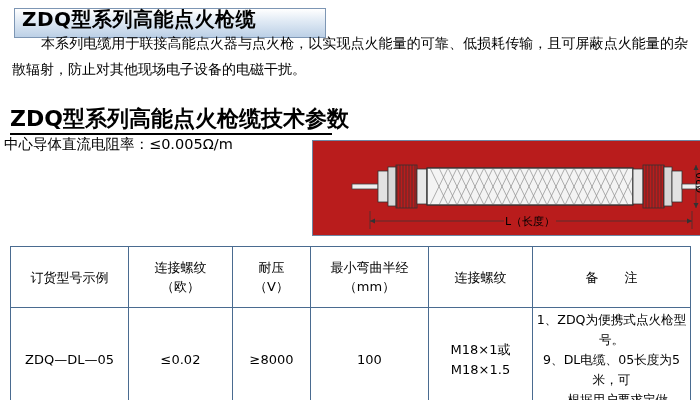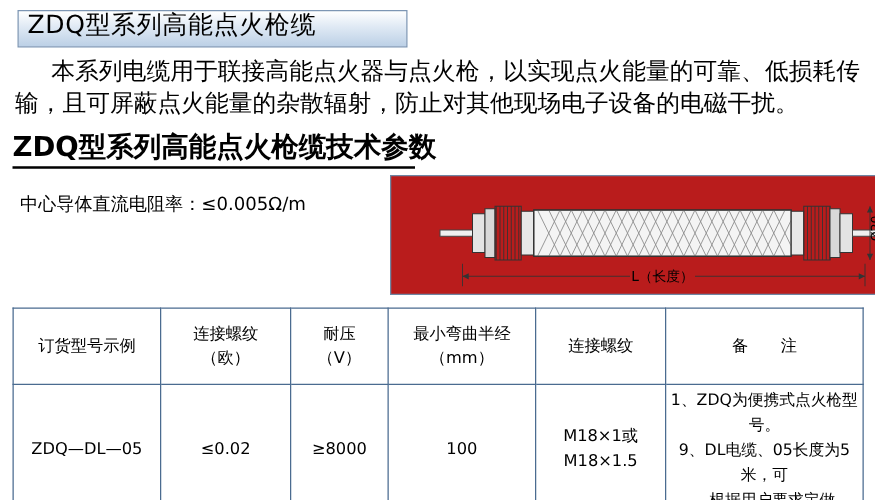--- a/index.html
+++ b/index.html
@@ -30,34 +30,34 @@
     height: 30px;
     background: linear-gradient(to bottom, #ffffff 0%, #dfe9f4 45%, #bcd0e6 100%);
     border: 1px solid #7d96b4;
     box-sizing: border-box;
   }
   .title-text {
     position: absolute;
     left: 22px;
     top: 9px;
     font-size: 20px;
-    font-weight: normal;
+    font-weight: bold;
     letter-spacing: 0.5px;
     line-height: 20px;
     white-space: nowrap;
     color: #000;
   }
 
   
   .intro {
     position: absolute;
     left: 12px;
-    top: 44px;
+    top: 30px;
     width: 676px;
-    font-size: 19px;
+    font-size: 14px;
     line-height: 26px;
     text-indent: 29px;
     text-align: justify;
   }
 
   
   .section-heading {
     position: absolute;
     left: 10px;
     top: 108px;
@@ -72,23 +72,22 @@
     top: 133px;
     width: 322px;
     height: 2px;
     background: #000;
   }
 
   
   .specs {
     position: absolute;
     left: 4px;
-    top: 150px;
+    top: 130px;
     width: 300px;
-    margin-left: 12px;
   }
   .spec-line {
     font-size: 14.5px;
     line-height: 29px;
     white-space: nowrap;
   }
 
   
   .drawing {
     position: absolute;

